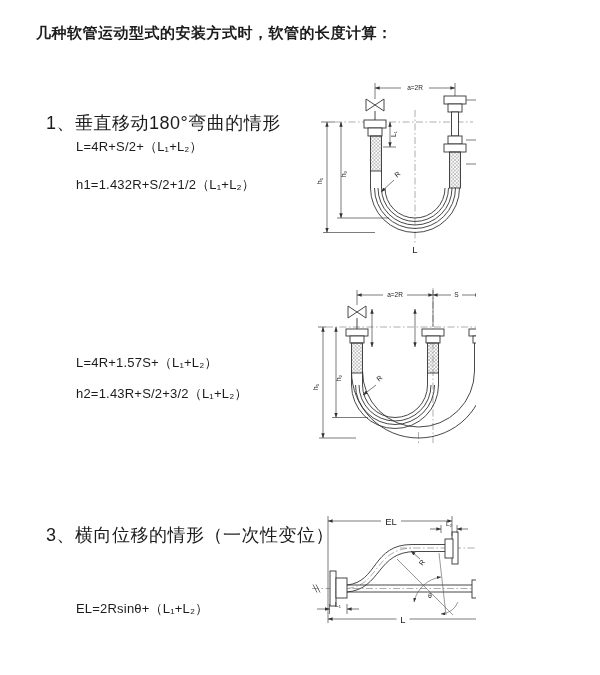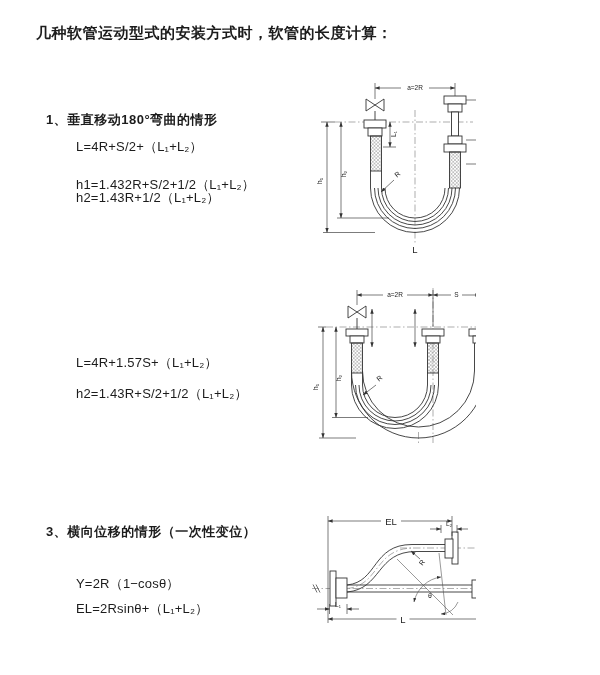--- a/index.html
+++ b/index.html
@@ -1,37 +1,36 @@
 <!DOCTYPE html>
 <html><head>
 <meta charset="utf-8">
 <style>
   html,body{margin:0;padding:0;background:#fff;}
   .page{position:relative;width:476px;height:675px;background:#ffffff;overflow:hidden;
         font-family:"Liberation Sans","DejaVu Sans",sans-serif;color:#1c1c1c;}
   .title{position:absolute;left:36px;top:24px;font-size:15px;font-weight:bold;letter-spacing:.5px;}
-  .heading{position:absolute;left:46px;font-size:13px;font-weight:bold;letter-spacing:.5px;}
+  .heading{position:absolute;left:46px;font-size:18px;font-weight:normal;letter-spacing:.5px;}
   .formula{position:absolute;left:76px;font-size:13px;letter-spacing:.2px;white-space:pre;}
   svg.diagram{position:absolute;}
   svg .dl{font-size:7px;fill:#1f1f1f;}
   svg .dl-sm{font-size:6.5px;fill:#1f1f1f;}
   svg .dl-lg{font-size:9.5px;fill:#1f1f1f;}
   svg text{font-family:"Liberation Sans","DejaVu Sans",sans-serif;}
 </style>
 </head>
 <body>
 
 <div class="page">
 
   <div class="title">几种软管运动型式的安装方式时，软管的长度计算：</div>
 
   <div class="heading" style="top:111px">1、垂直移动180°弯曲的情形</div>
   <div class="formula" style="top:138px">L=4R+S/2+（L₁+L₂）</div>
   <div class="formula" style="top:176px">h1=1.432R+S/2+1/2（L₁+L₂）</div>
-  <div class="formula" style="top:189px">h2=1.43R+1/2（L₁+L₂）</div>
 
   <svg class="diagram" style="left:315px;top:76px" width="285" height="185" viewBox="0 0 285 185" role="img">
     <defs>
       <pattern id="hp1" width="3.5" height="3.5" patternUnits="userSpaceOnUse">
         <path d="M0,3.5 L3.5,0 M0,0 L3.5,3.5" stroke="#8f8f8f" stroke-width="0.5"></path>
       </pattern>
       <marker id="ar1" viewBox="0 0 10 8" refX="9.5" refY="4" markerWidth="7" markerHeight="5.6" orient="auto-start-reverse">
         <path d="M0,0.5 L10,4 L0,7.5 Z" fill="#333"></path>
       </marker>
     </defs>
@@ -88,21 +87,21 @@
       <text class="dl-sm" x="169" y="76" text-anchor="middle" transform="rotate(-90 169 76)">L₂</text>
       <text class="dl-sm" x="81" y="58" text-anchor="middle" transform="rotate(-90 81 58)">L₁</text>
       <text class="dl" x="7" y="105" text-anchor="middle" transform="rotate(-90 7 105)">h₁</text>
       <text class="dl" x="31" y="98" text-anchor="middle" transform="rotate(-90 31 98)">h₂</text>
       <text class="dl" x="84" y="100" text-anchor="middle" transform="rotate(-40 84 100)">R</text>
       <text class="dl-lg" x="100" y="177" text-anchor="middle">L</text>
     </g>
   </svg>
 
   <div class="formula" style="top:354px">L=4R+1.57S+（L₁+L₂）</div>
-  <div class="formula" style="top:385px">h2=1.43R+S/2+1/2（L₁+L₂）</div>
+  <div class="formula" style="top:385px">h2=1.43R+S/2+3/2（L₁+L₂）</div>
 
   <svg class="diagram" style="left:310px;top:283px" width="290" height="175" viewBox="0 0 290 175" role="img">
     <defs>
       <pattern id="hp2" width="3.5" height="3.5" patternUnits="userSpaceOnUse">
         <path d="M0,3.5 L3.5,0 M0,0 L3.5,3.5" stroke="#8f8f8f" stroke-width="0.5"></path>
       </pattern>
       <marker id="ar2" viewBox="0 0 10 8" refX="9.5" refY="4" markerWidth="7" markerHeight="5.6" orient="auto-start-reverse">
         <path d="M0,0.5 L10,4 L0,7.5 Z" fill="#333"></path>
       </marker>
     </defs>
@@ -159,21 +158,20 @@
       <text class="dl-sm" x="85" y="14.3" text-anchor="middle">a=2R</text>
       <rect x="141" y="7.5" width="11" height="9" fill="#fff"></rect>
       <text class="dl-sm" x="146.5" y="14.3" text-anchor="middle">S</text>
       <text class="dl" x="8" y="104" text-anchor="middle" transform="rotate(-90 8 104)">h₁</text>
       <text class="dl" x="31" y="95" text-anchor="middle" transform="rotate(-90 31 95)">h₂</text>
       <text class="dl" x="71" y="97" text-anchor="middle" transform="rotate(-40 71 97)">R</text>
     </g>
   </svg>
 
   <div class="heading" style="top:523px">3、横向位移的情形（一次性变位）</div>
-  <div class="formula" style="top:575px">Y=2R（1−cosθ）</div>
   <div class="formula" style="top:600px">EL=2Rsinθ+（L₁+L₂）</div>
 
   <svg class="diagram" style="left:300px;top:503px" width="300" height="145" viewBox="0 0 300 145" role="img">
     <defs>
       <marker id="ar3" viewBox="0 0 10 8" refX="9.5" refY="4" markerWidth="7" markerHeight="5.6" orient="auto-start-reverse">
         <path d="M0,0.5 L10,4 L0,7.5 Z" fill="#333"></path>
       </marker>
     </defs>
 
     <g stroke="#777" stroke-width="0.6" stroke-dasharray="7 2.5 1.5 2.5" fill="none">

